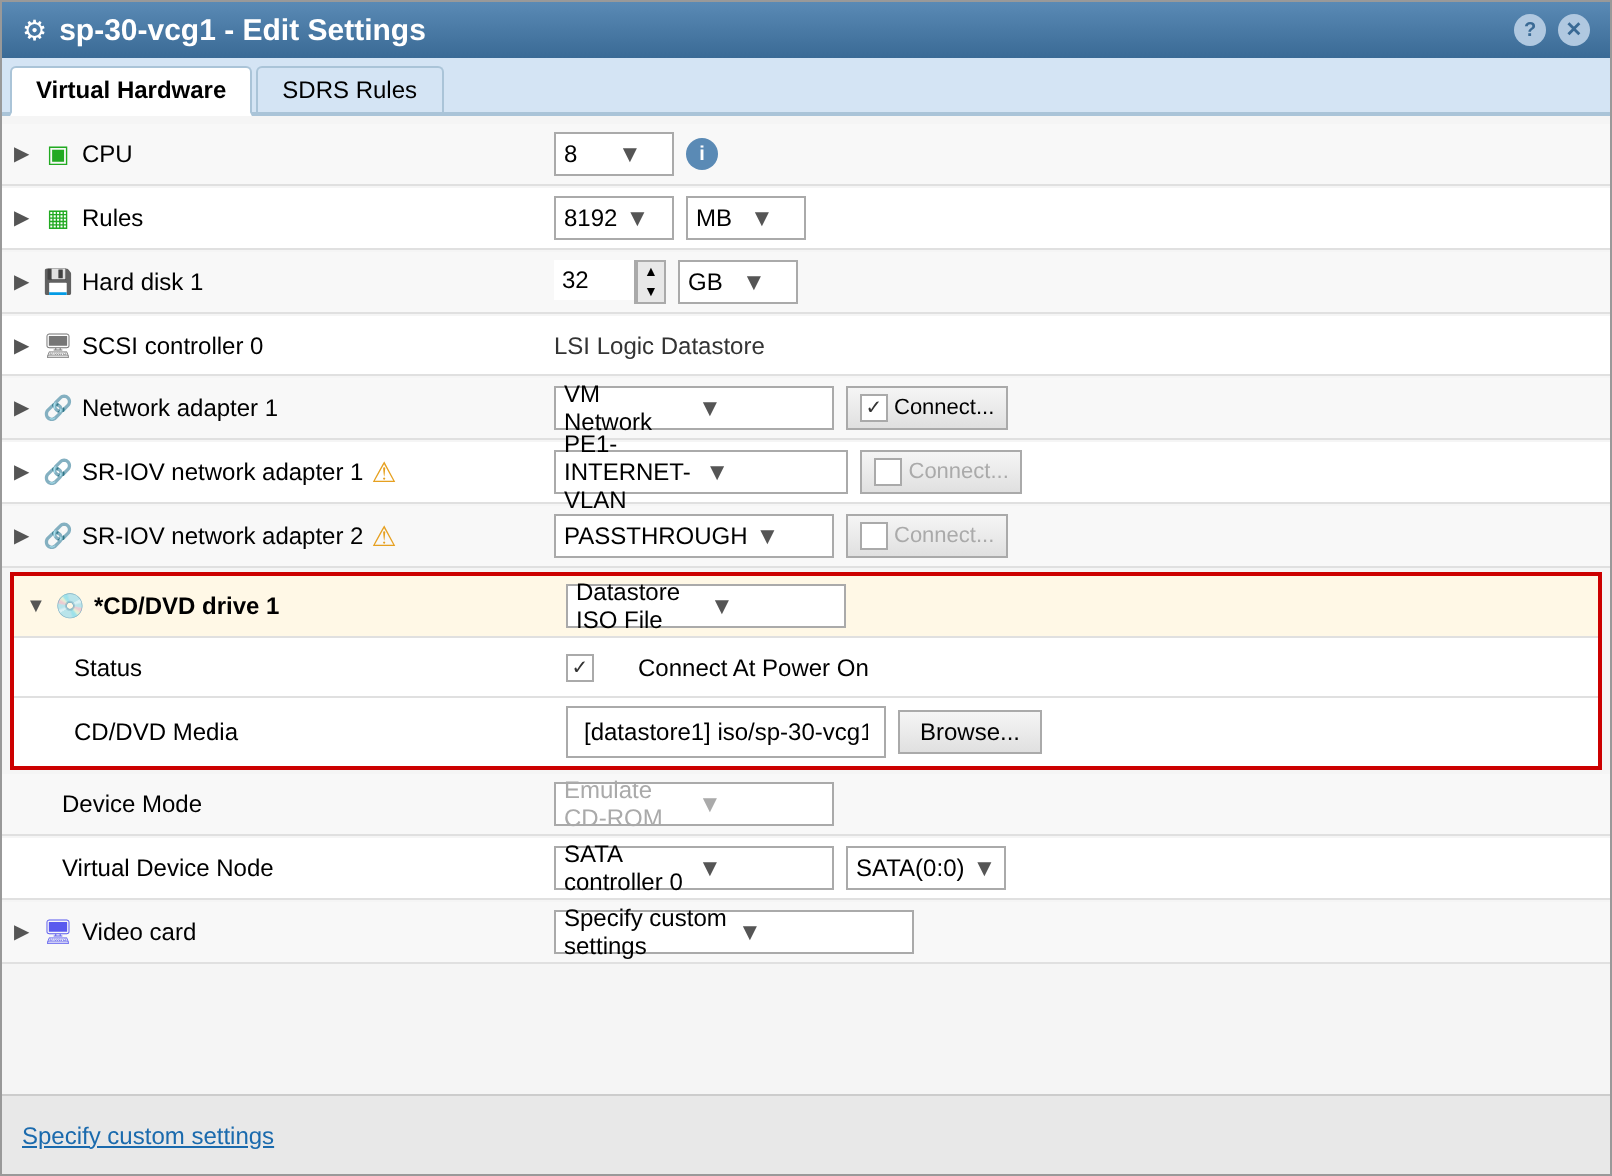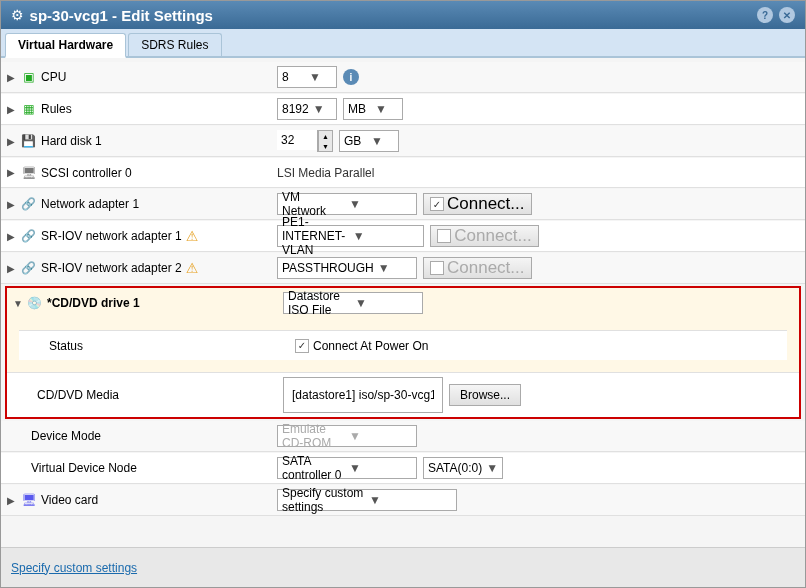--- a/index.html
+++ b/index.html
@@ -218,21 +218,21 @@
       width: 40px;
       height: 20px;
       padding: 0 4px;
       font-size: 12px;
       outline: none;
     }
 
     .checkbox-area {
       display: flex;
       align-items: center;
-      gap: 4px;
+      gap: 22px;
     }
 
     .checkbox {
       width: 14px;
       height: 14px;
       border: 1px solid #aaa;
       background: white;
       display: inline-flex;
       align-items: center;
       justify-content: center;
@@ -240,41 +240,41 @@
     }
 
     .checkbox.checked::after {
       content: '✓';
       color: #333;
     }
 
     .text-input {
       border: 1px solid #aaa;
       background: white;
-      height: 36px;
+      height: 26px;
       padding: 0 8px;
       font-size: 12px;
       width: 160px;
     }
 
     .browse-btn {
       border: 1px solid #aaa;
       background: linear-gradient(to bottom, #f5f5f5, #e0e0e0);
       height: 22px;
       padding: 0 10px;
       font-size: 12px;
       cursor: pointer;
     }
 
     .connect-btn {
       border: 1px solid #aaa;
       background: linear-gradient(to bottom, #f5f5f5, #e0e0e0);
       height: 22px;
       padding: 0 6px;
-      font-size: 17px;
+      font-size: 11px;
       cursor: pointer;
       display: flex;
       align-items: center;
       gap: 3px;
     }
 
     .connect-btn.disabled {
       color: #aaa;
     }
 
@@ -387,21 +387,21 @@
       </div>
     </div>
 
     <div class="hw-row">
       <div class="row-label">
         <span class="expand-arrow">▶</span>
         <span class="row-icon scsi-icon">🖥</span>
         <span>SCSI controller 0</span>
       </div>
       <div class="row-value">
-        <span class="text-value">LSI Media Parallel</span>
+        <span class="text-value">LSI Logic Datastore</span>
       </div>
     </div>
 
     <div class="hw-row">
       <div class="row-label">
         <span class="expand-arrow">▶</span>
         <span class="row-icon net-icon">🔗</span>
         <span>Network adapter 1</span>
       </div>
       <div class="row-value">
@@ -463,21 +463,21 @@
           <span style="font-weight: bold;">*CD/DVD drive 1</span>
         </div>
         <div class="row-value">
           <div class="select-box select-medium">
             <span>Datastore ISO File</span>
             <span class="select-arrow">▼</span>
           </div>
         </div>
       </div>
 
-      <div class="hw-row" style="background: white; border: none; border-top: 1px solid #e0e0e0; margin: 12px;">
+      <div class="hw-row" style="background: white; border: none; border-top: 1px solid #e0e0e0; margin: 0;">
         <div class="row-label indent">
           <span>Status</span>
         </div>
         <div class="row-value">
           <div class="checkbox-area">
             <div class="checkbox checked"></div>
             <span>Connect At Power On</span>
           </div>
         </div>
       </div>

